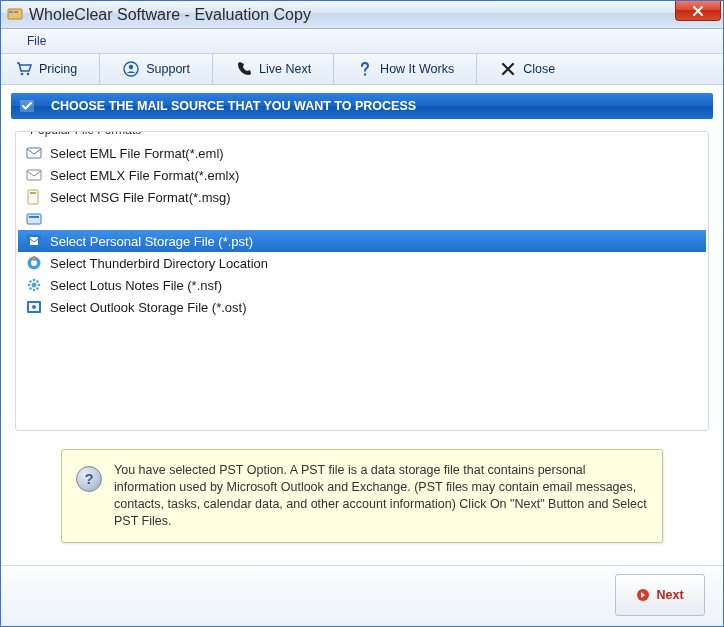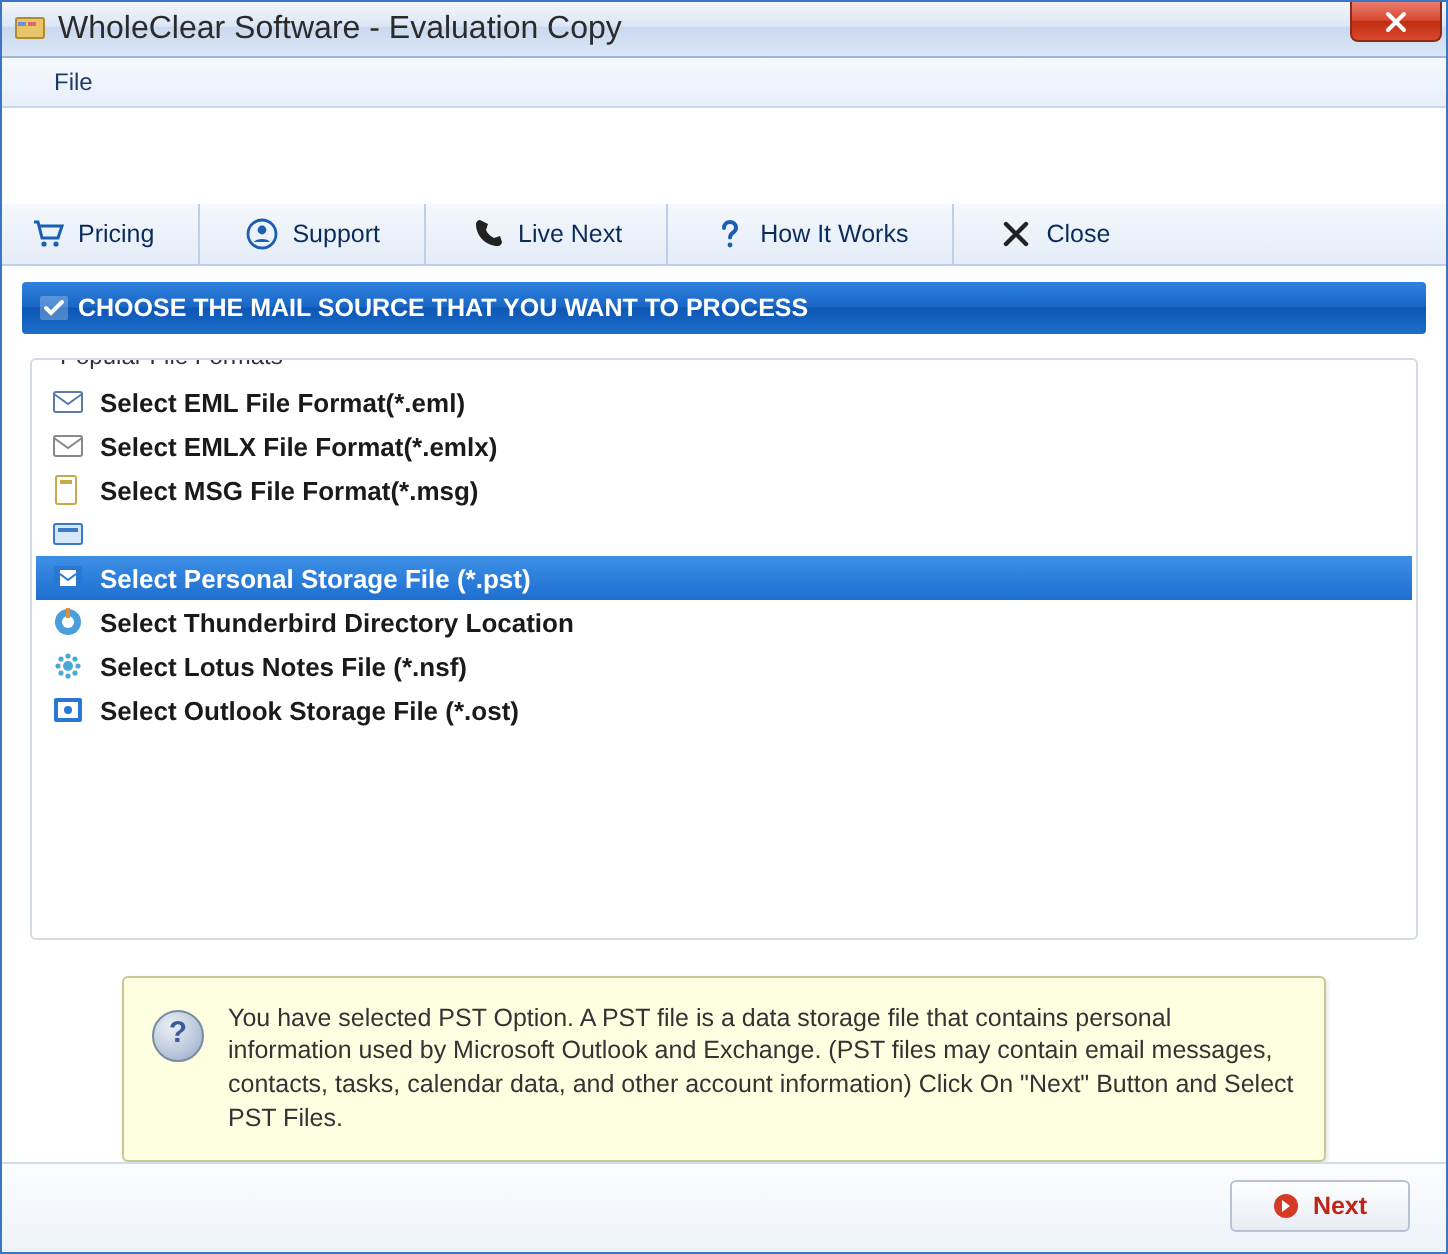--- a/index.html
+++ b/index.html
@@ -59,21 +59,20 @@
     padding: 2px 6px;
     color: #203a66;
     cursor: default;
   }
   .toolbar {
     background: linear-gradient(to bottom,#f5f8fc,#e3ecf8);
     border-bottom: 1px solid #bcd0eb;
     padding: 4px 10px;
     display: flex;
     gap: 18px;
-    margin-top: 48px;
   }
   .toolbar .tool-item {
     display:flex; align-items:center; gap:6px;
     font-size: 12.5px;
     color: #0a2a5a;
     cursor: pointer;
     padding: 2px 4px;
   }
   .toolbar .tool-divider {
     width:1px; background:#bcd0eb; align-self:stretch;
@@ -87,21 +86,21 @@
   }
   .heading-bar {
     height: 26px;
     background: linear-gradient(to bottom,#2f82de 0%,#1a66c4 48%,#0d56b4 50%,#1f6ecc 100%);
     border-radius: 2px;
     display:flex; align-items:center;
     padding: 0 8px;
     color:#fff;
     font-weight:bold;
     font-size:12.5px;
-    gap:4px;
+    gap:16px;
   }
   .white-panel {
     flex:1;
     background:#fff;
     min-height:0;
     display:flex; flex-direction:column;
     padding-top:12px;
   }
   .groupbox {
     border: 1px solid #d3dbe6;
@@ -119,21 +118,21 @@
     font-size:12px;
     color:#333;
   }
   .format-list {
     padding: 10px 2px 2px 2px;
   }
   .format-item {
     display:flex; align-items:center; gap:8px;
     padding: 2px 8px;
     font-size: 13px;
-    font-weight: bold;
+    font-weight: normal;
     color:#1a1a1a;
     cursor:pointer;
     height:22px;
   }
   .format-item .file-icon {
     width:16px; height:16px; flex:none;
   }
   .format-item.selected {
     background: linear-gradient(to bottom,#3d8fe6,#1e6fd0);
     color:#fff;
@@ -162,21 +161,21 @@
   }
   .footer {
     border-top:1px solid #d4dbe6;
     margin-top:auto;
     padding: 8px 18px 10px 10px;
     display:flex; justify-content:flex-end; gap:10px;
     background: linear-gradient(to bottom,#fbfcfe,#eef3fa);
   }
   .btn {
     min-width: 90px;
-    height: 26px;
+    height: 42px;
     display:inline-flex; align-items:center; justify-content:center; gap:6px;
     border:1px solid #9ba8b9;
     border-radius:3px;
     background: linear-gradient(to bottom,#ffffff,#e7ecf3);
     font-size:12.5px; font-weight:bold;
     color:#222;
     cursor:pointer;
     padding: 0 10px;
   }
   .btn.next { color:#c02418; border-color:#b7c3d4; }

